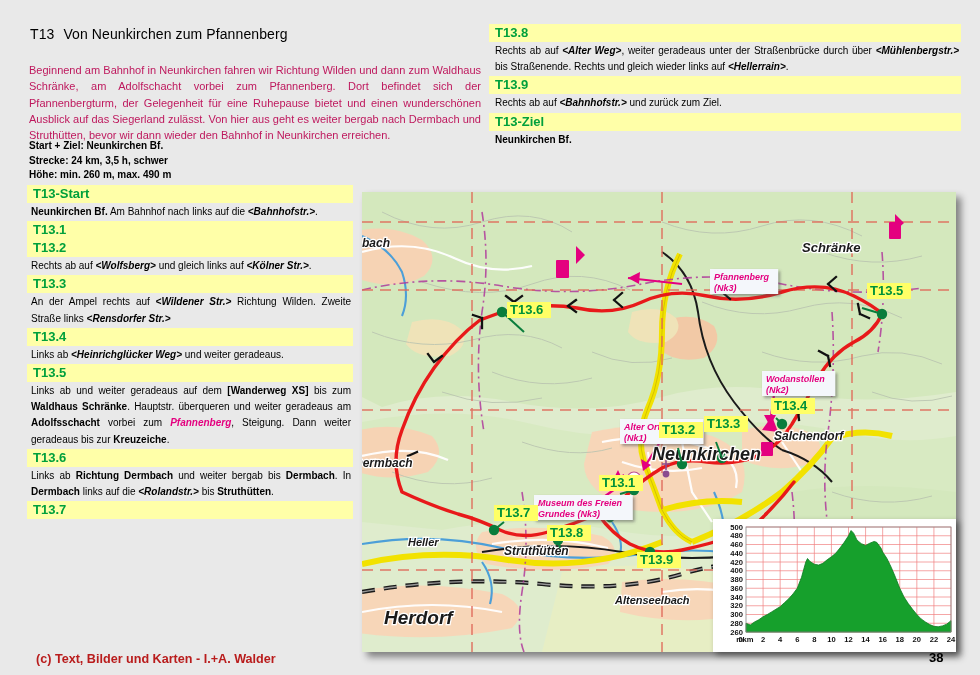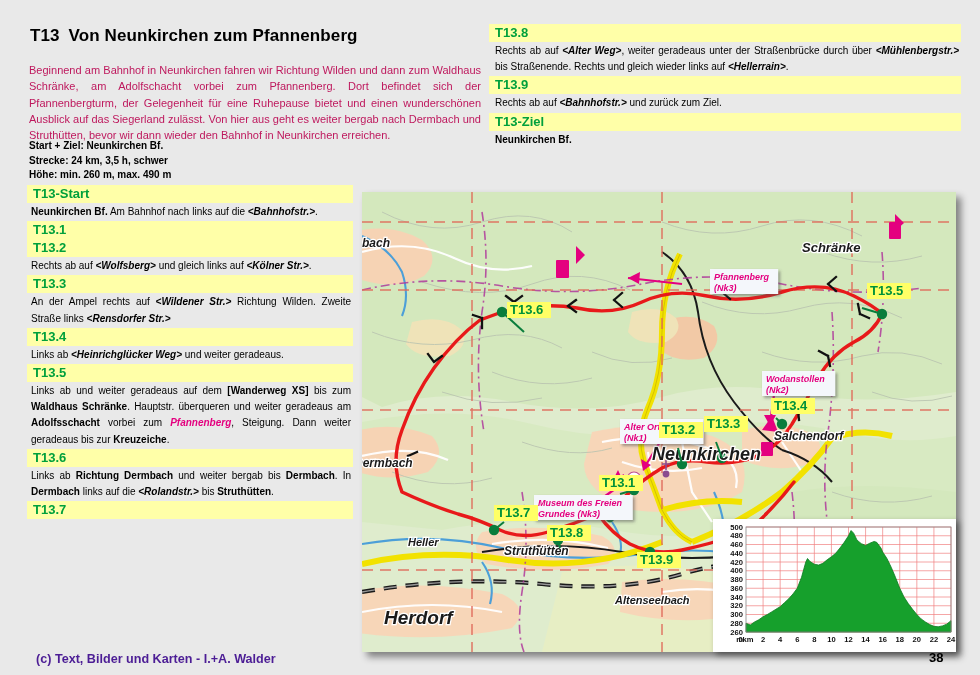--- a/index.html
+++ b/index.html
@@ -17,22 +17,22 @@
   .page {
     position: absolute;
     inset: 0;
   }
 
   
   .title {
     position: absolute;
     left: 30px;
     top: 26px;
-    font-size: 17px;
-    font-weight: bold;
+    font-size: 14px;
+    font-weight: normal;
     color: #000;
     letter-spacing: 0.1px;
     white-space: nowrap;
   }
   .title .code { margin-right: 9px; }
 
   
   .intro {
     position: absolute;
     left: 29px;
@@ -120,21 +120,21 @@
   }
   .profile svg { display: block; }
 
   
   .copyright {
     position: absolute;
     left: 36px;
     top: 652px;
     font-size: 12.6px;
     font-weight: bold;
-    color: #4c1d95;
+    color: #b91c1c;
   }
   .pageno {
     position: absolute;
     left: 929px;
     top: 650px;
     font-size: 13px;
     font-weight: bold;
     color: #000;
   }
 

